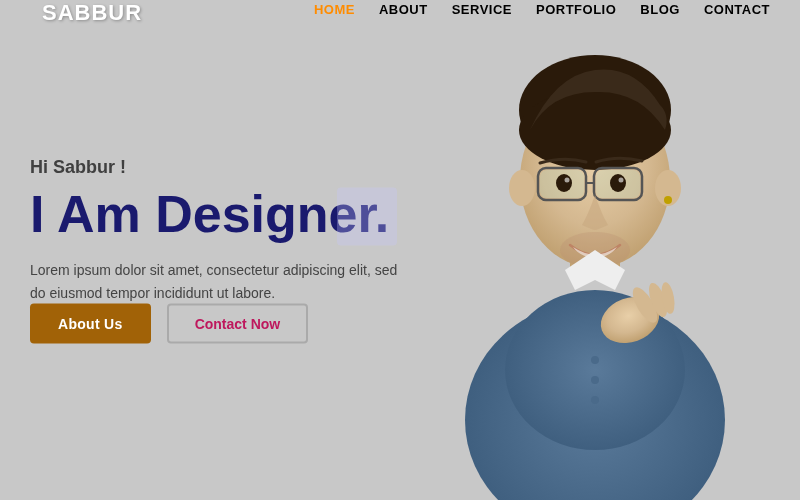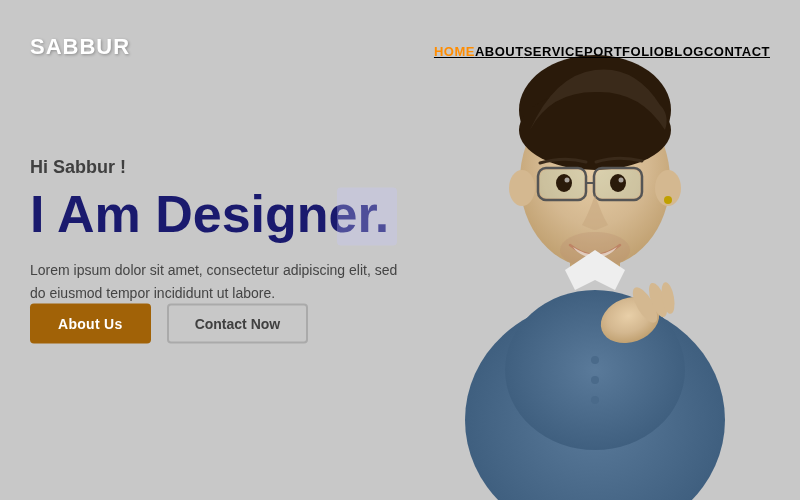--- a/index.html
+++ b/index.html
@@ -20,43 +20,43 @@
       width: 800px;
       height: 500px;
       background-color: #c8c8c8;
       overflow: hidden;
     }
 
     
     .navbar {
       position: absolute;
       top: 0;
-      left: 0;
+      left: 12px;
       right: 0;
       height: 60px;
       display: flex;
-      align-items: flex-end;
+      align-items: flex-start;
       justify-content: space-between;
       padding: 0 30px;
       z-index: 10;
       background: transparent;
     }
 
     .logo {
       font-size: 22px;
       font-weight: 900;
       color: #fff;
       letter-spacing: 1px;
       text-shadow: 1px 1px 3px rgba(0,0,0,0.3);
     }
 
     .nav-links {
       display: flex;
+      gap: 24px;
       list-style: none;
-      text-decoration: underline;
     }
 
     .nav-links li a {
       text-decoration: none;
       font-size: 13px;
       font-weight: 600;
       color: #000000;
       letter-spacing: 0.5px;
       text-transform: uppercase;
     }
@@ -110,21 +110,21 @@
       padding: 12px 28px;
       font-size: 14px;
       font-weight: 700;
       border-radius: 4px;
       cursor: pointer;
       letter-spacing: 0.3px;
     }
 
     .btn-contact {
       background-color: transparent;
-      color: #404040;
+      color: #be185d;
       border: 2px solid #aaa;
       padding: 10px 26px;
       font-size: 14px;
       font-weight: 600;
       border-radius: 4px;
       cursor: pointer;
     }
 
     
     .title-highlight-box {

